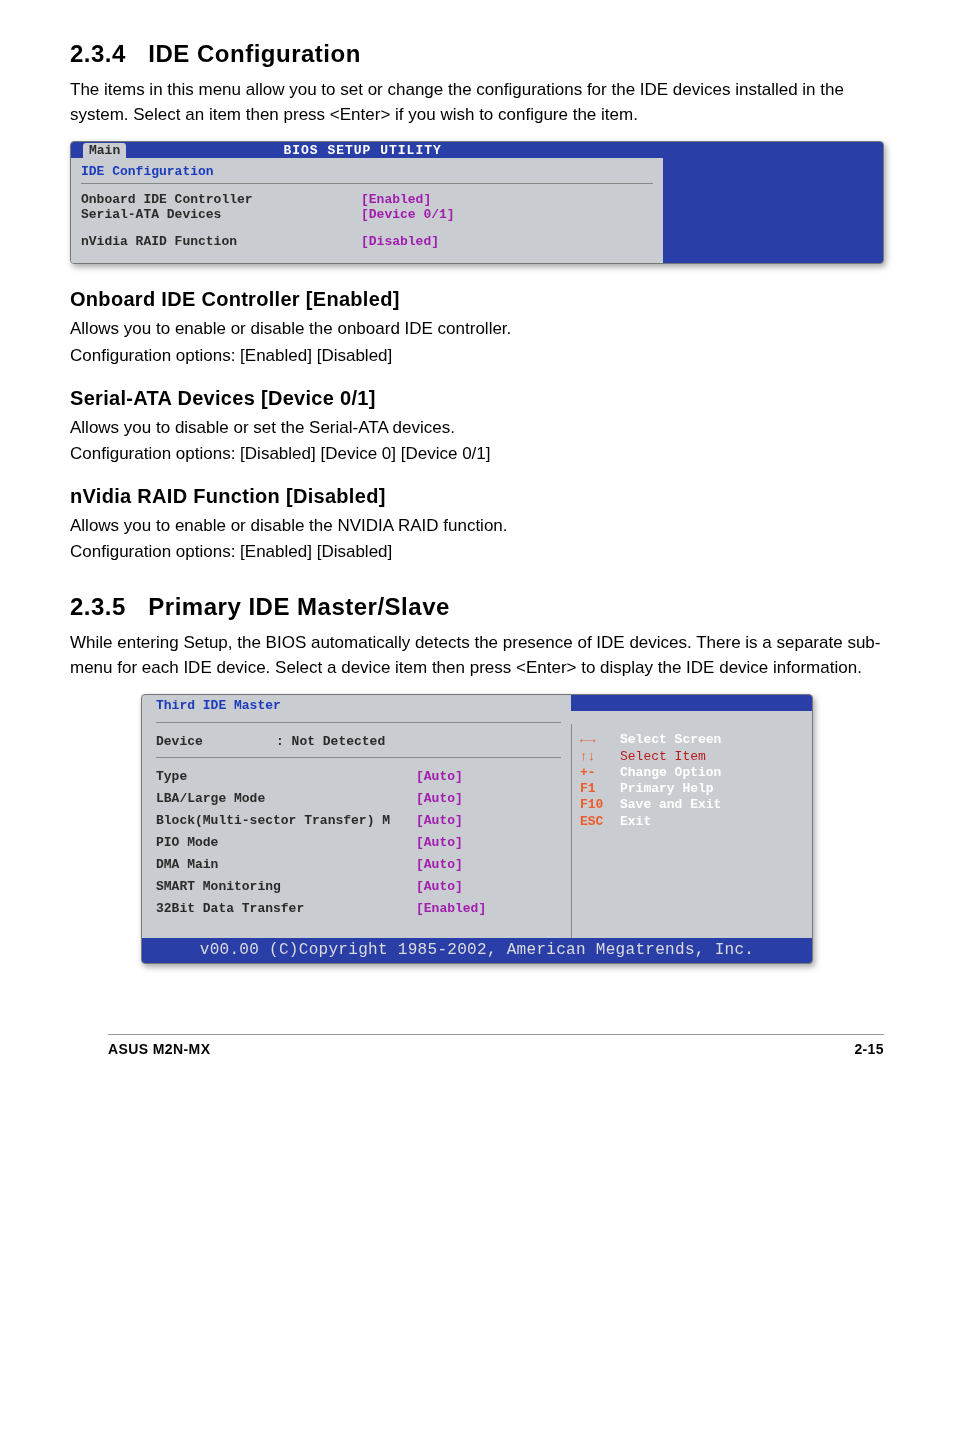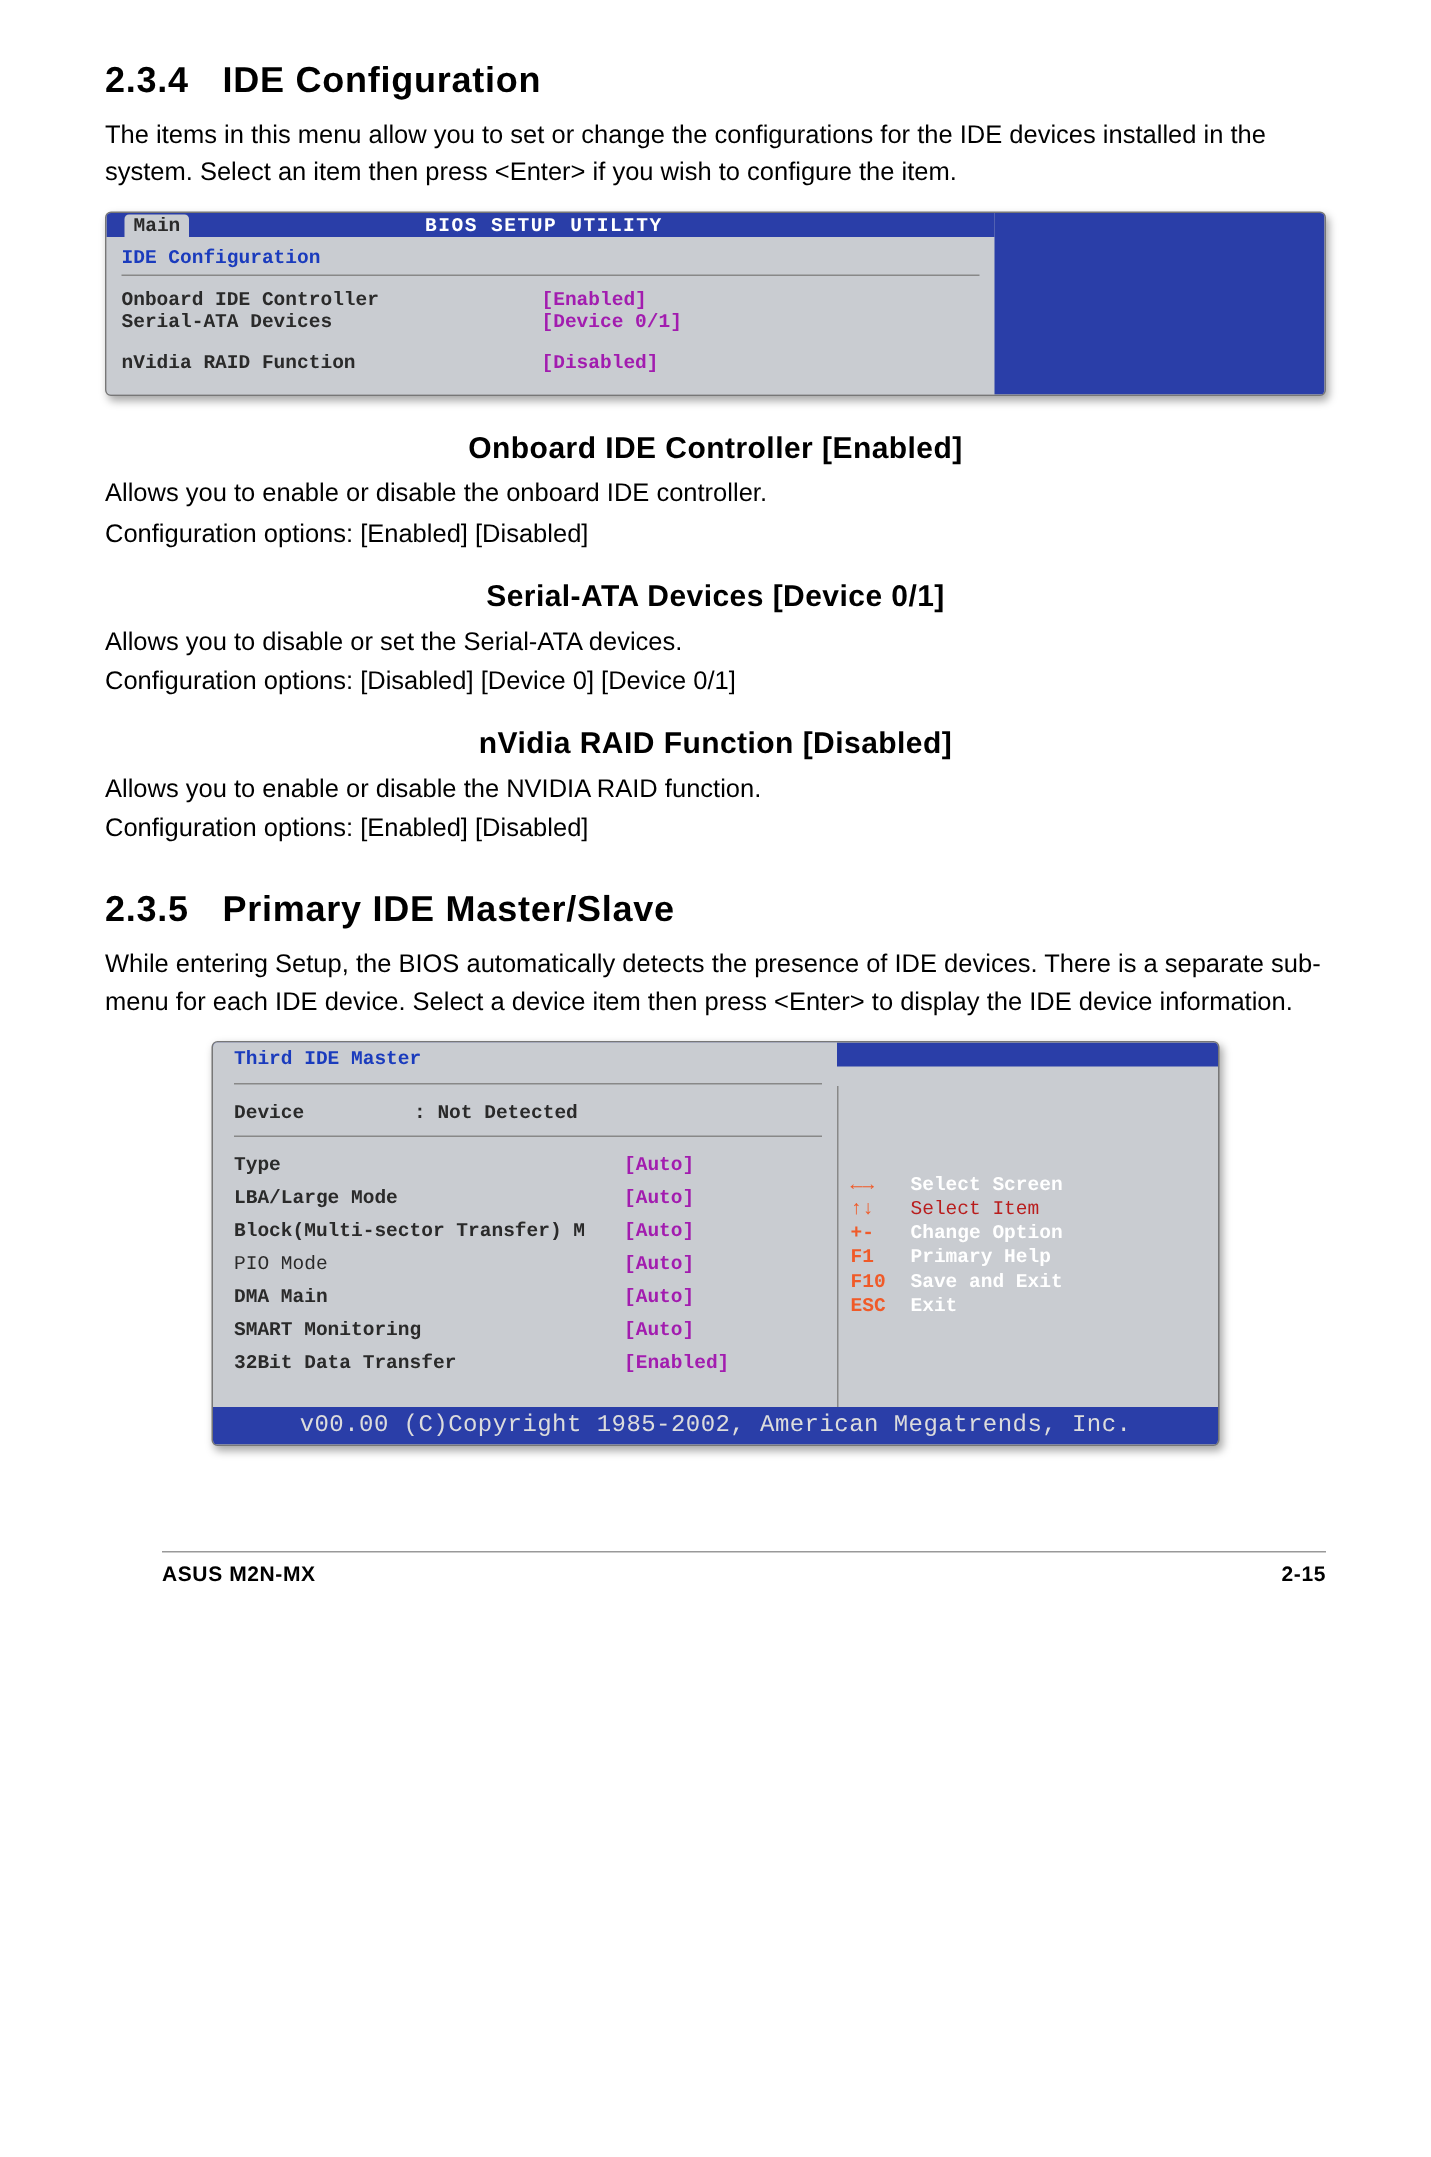--- a/index.html
+++ b/index.html
@@ -31,21 +31,20 @@
   .body-text {
     font-size: 17px;
     line-height: 1.45;
     margin: 0 0 14px 0;
   }
   .subhead {
     font-weight: bold;
     font-size: 20px;
     letter-spacing: 0.3px;
     margin: 18px 0 6px 0;
-    text-align: center;
   }
   
   .bios {
     border: 1px solid #777;
     border-radius: 4px;
     overflow: hidden;
     margin: 8px 0 24px 0;
     font-family: "Courier New", monospace;
     font-size: 13px;
     box-shadow: 2px 3px 6px rgba(0,0,0,0.35);
@@ -89,22 +88,22 @@
     background: #c9ccd1;
     padding: 6px 10px 10px 10px;
     color: #2a2a2a;
   }
   .bios .pane-right {
     width: 220px;
     background: #c9ccd1;
     border-left: 1px solid #888;
     display: flex;
     flex-direction: column;
-    justify-content: center;
-    padding: 8px 25px 10px 8px;
+    justify-content: flex-start;
+    padding: 8px 12px 10px 8px;
     margin-top: 35px;
   }
   .bios .row {
     display: flex;
   }
   .bios .row .k { width: 280px; }
   .bios .row .v { color: #a21caf; font-weight: bold; }
   .bios .heading {
     color: #1a3bbd;
     font-weight: bold;
@@ -248,21 +247,21 @@
           </div>
         <div class="row">
             <span class="k" style="font-weight:bold;">LBA/Large Mode</span>
             <span class="v">[Auto]</span>
           </div>
         <div class="row">
             <span class="k" style="font-weight:bold;">Block(Multi-sector Transfer) M</span>
             <span class="v">[Auto]</span>
           </div>
         <div class="row">
-            <span class="k" style="font-weight:normal;">PIO Mode</span>
+            <span class="k" style="font-weight:bold;">PIO Mode</span>
             <span class="v">[Auto]</span>
           </div>
         <div class="row">
             <span class="k" style="font-weight:bold;">DMA Main</span>
             <span class="v">[Auto]</span>
           </div>
         <div class="row">
             <span class="k" style="font-weight:bold;">SMART Monitoring</span>
             <span class="v">[Auto]</span>
           </div>

